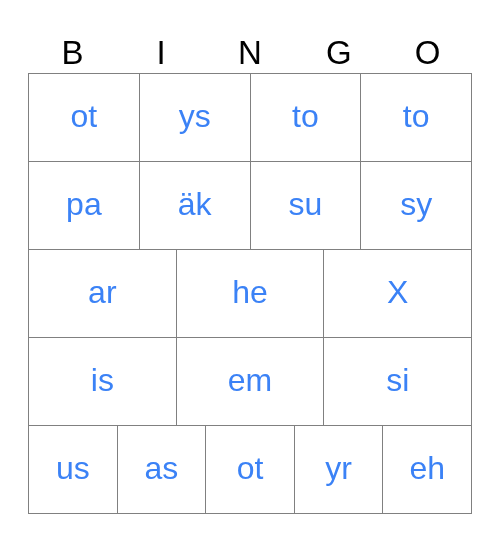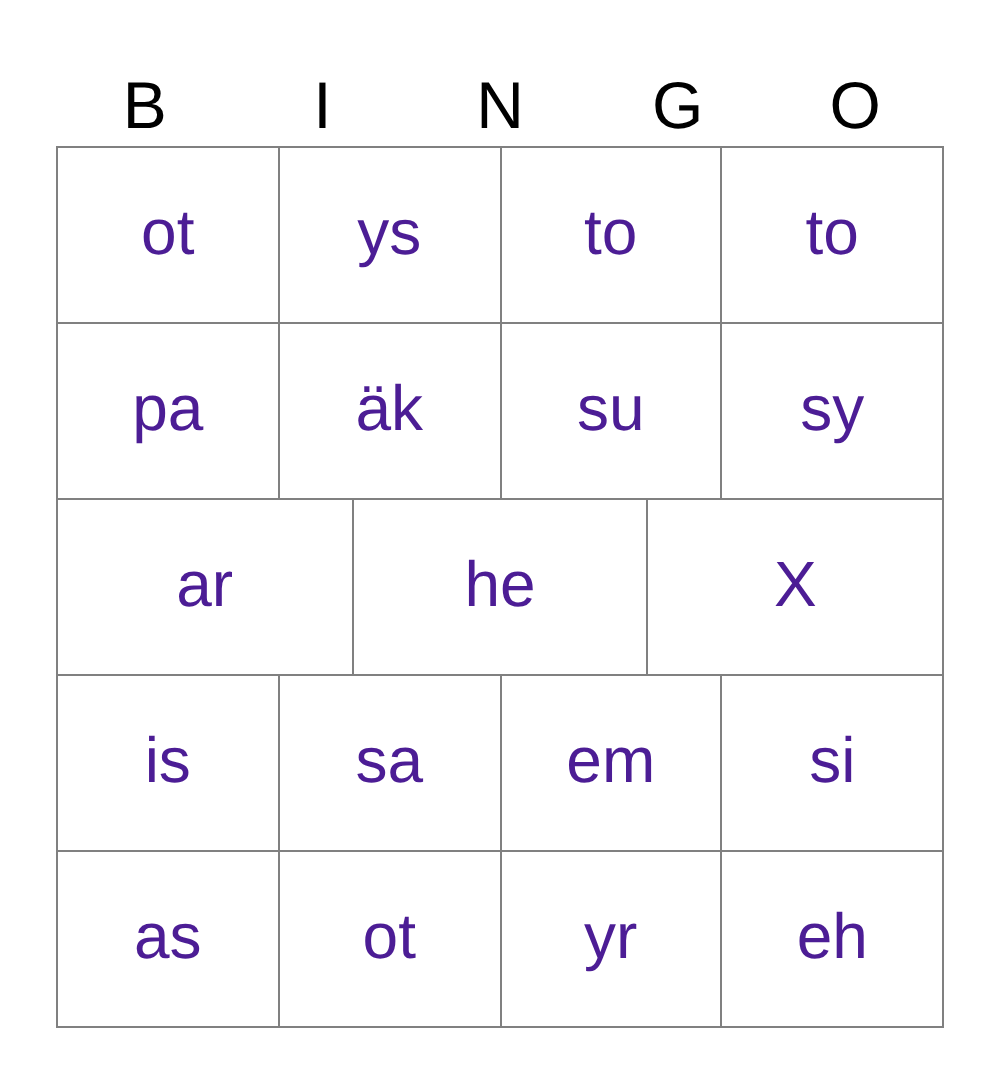--- a/index.html
+++ b/index.html
@@ -70,21 +70,21 @@
     box-sizing: border-box;
     border-right: 1px solid #808080;
     border-bottom: 1px solid #808080;
     background: #ffffff;
     position: relative;
     display: flex;
     align-items: center;
     justify-content: center;
   }
   .cell-text {
-    color: #4c1d95;
+    color: #3b82f6;
     font-size: 32px;
     line-height: 1;
     font-weight: 400;
     text-align: center;
     user-select: none;
     transform: translateY(-2px);
     white-space: nowrap;
   }
   .grid-cell.free .cell-text {
     font-size: 32px;
@@ -155,31 +155,31 @@
       <div class="grid-cell free">
         <span class="cell-text">X</span>
       </div>
     </div>
 
     <div class="grid-row">
       <div class="grid-cell">
         <span class="cell-text">is</span>
       </div>
       <div class="grid-cell">
-        <span class="cell-text">sa</span>
-      </div>
-      <div class="grid-cell">
         <span class="cell-text">em</span>
       </div>
       <div class="grid-cell">
         <span class="cell-text">si</span>
       </div>
     </div>
 
     <div class="grid-row">
+      <div class="grid-cell">
+        <span class="cell-text">us</span>
+      </div>
       <div class="grid-cell">
         <span class="cell-text">as</span>
       </div>
       <div class="grid-cell">
         <span class="cell-text">ot</span>
       </div>
       <div class="grid-cell">
         <span class="cell-text">yr</span>
       </div>
       <div class="grid-cell">

